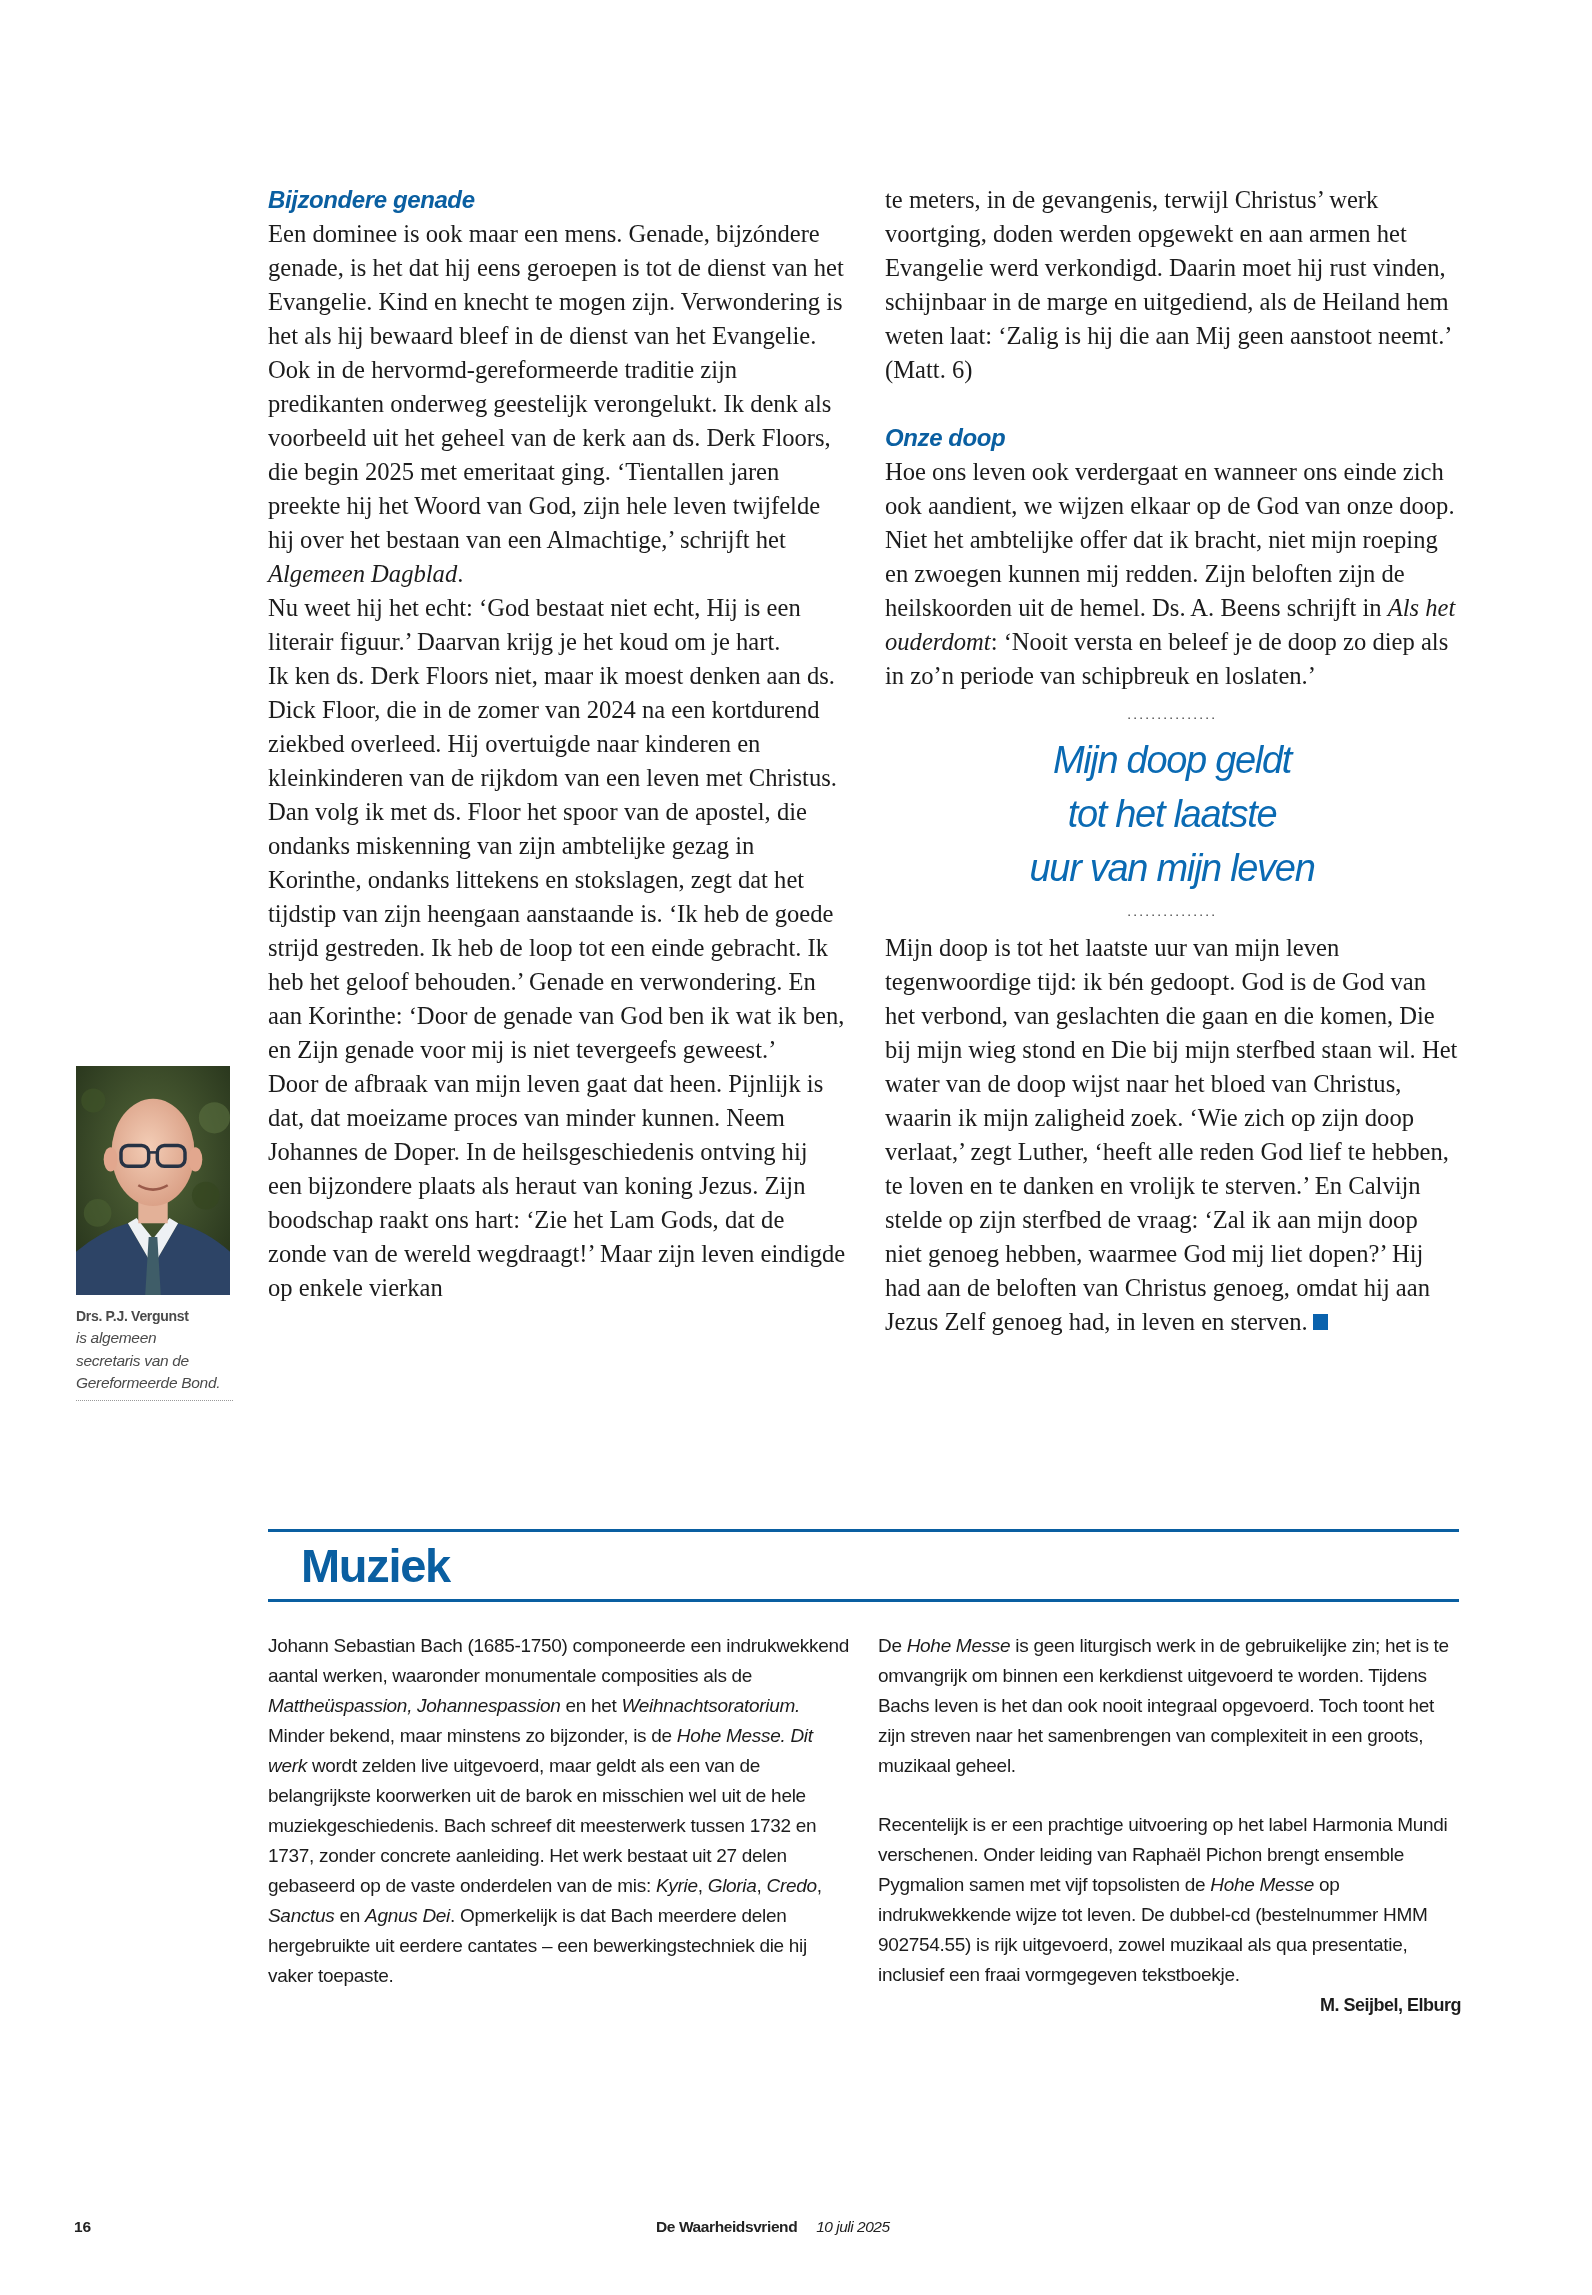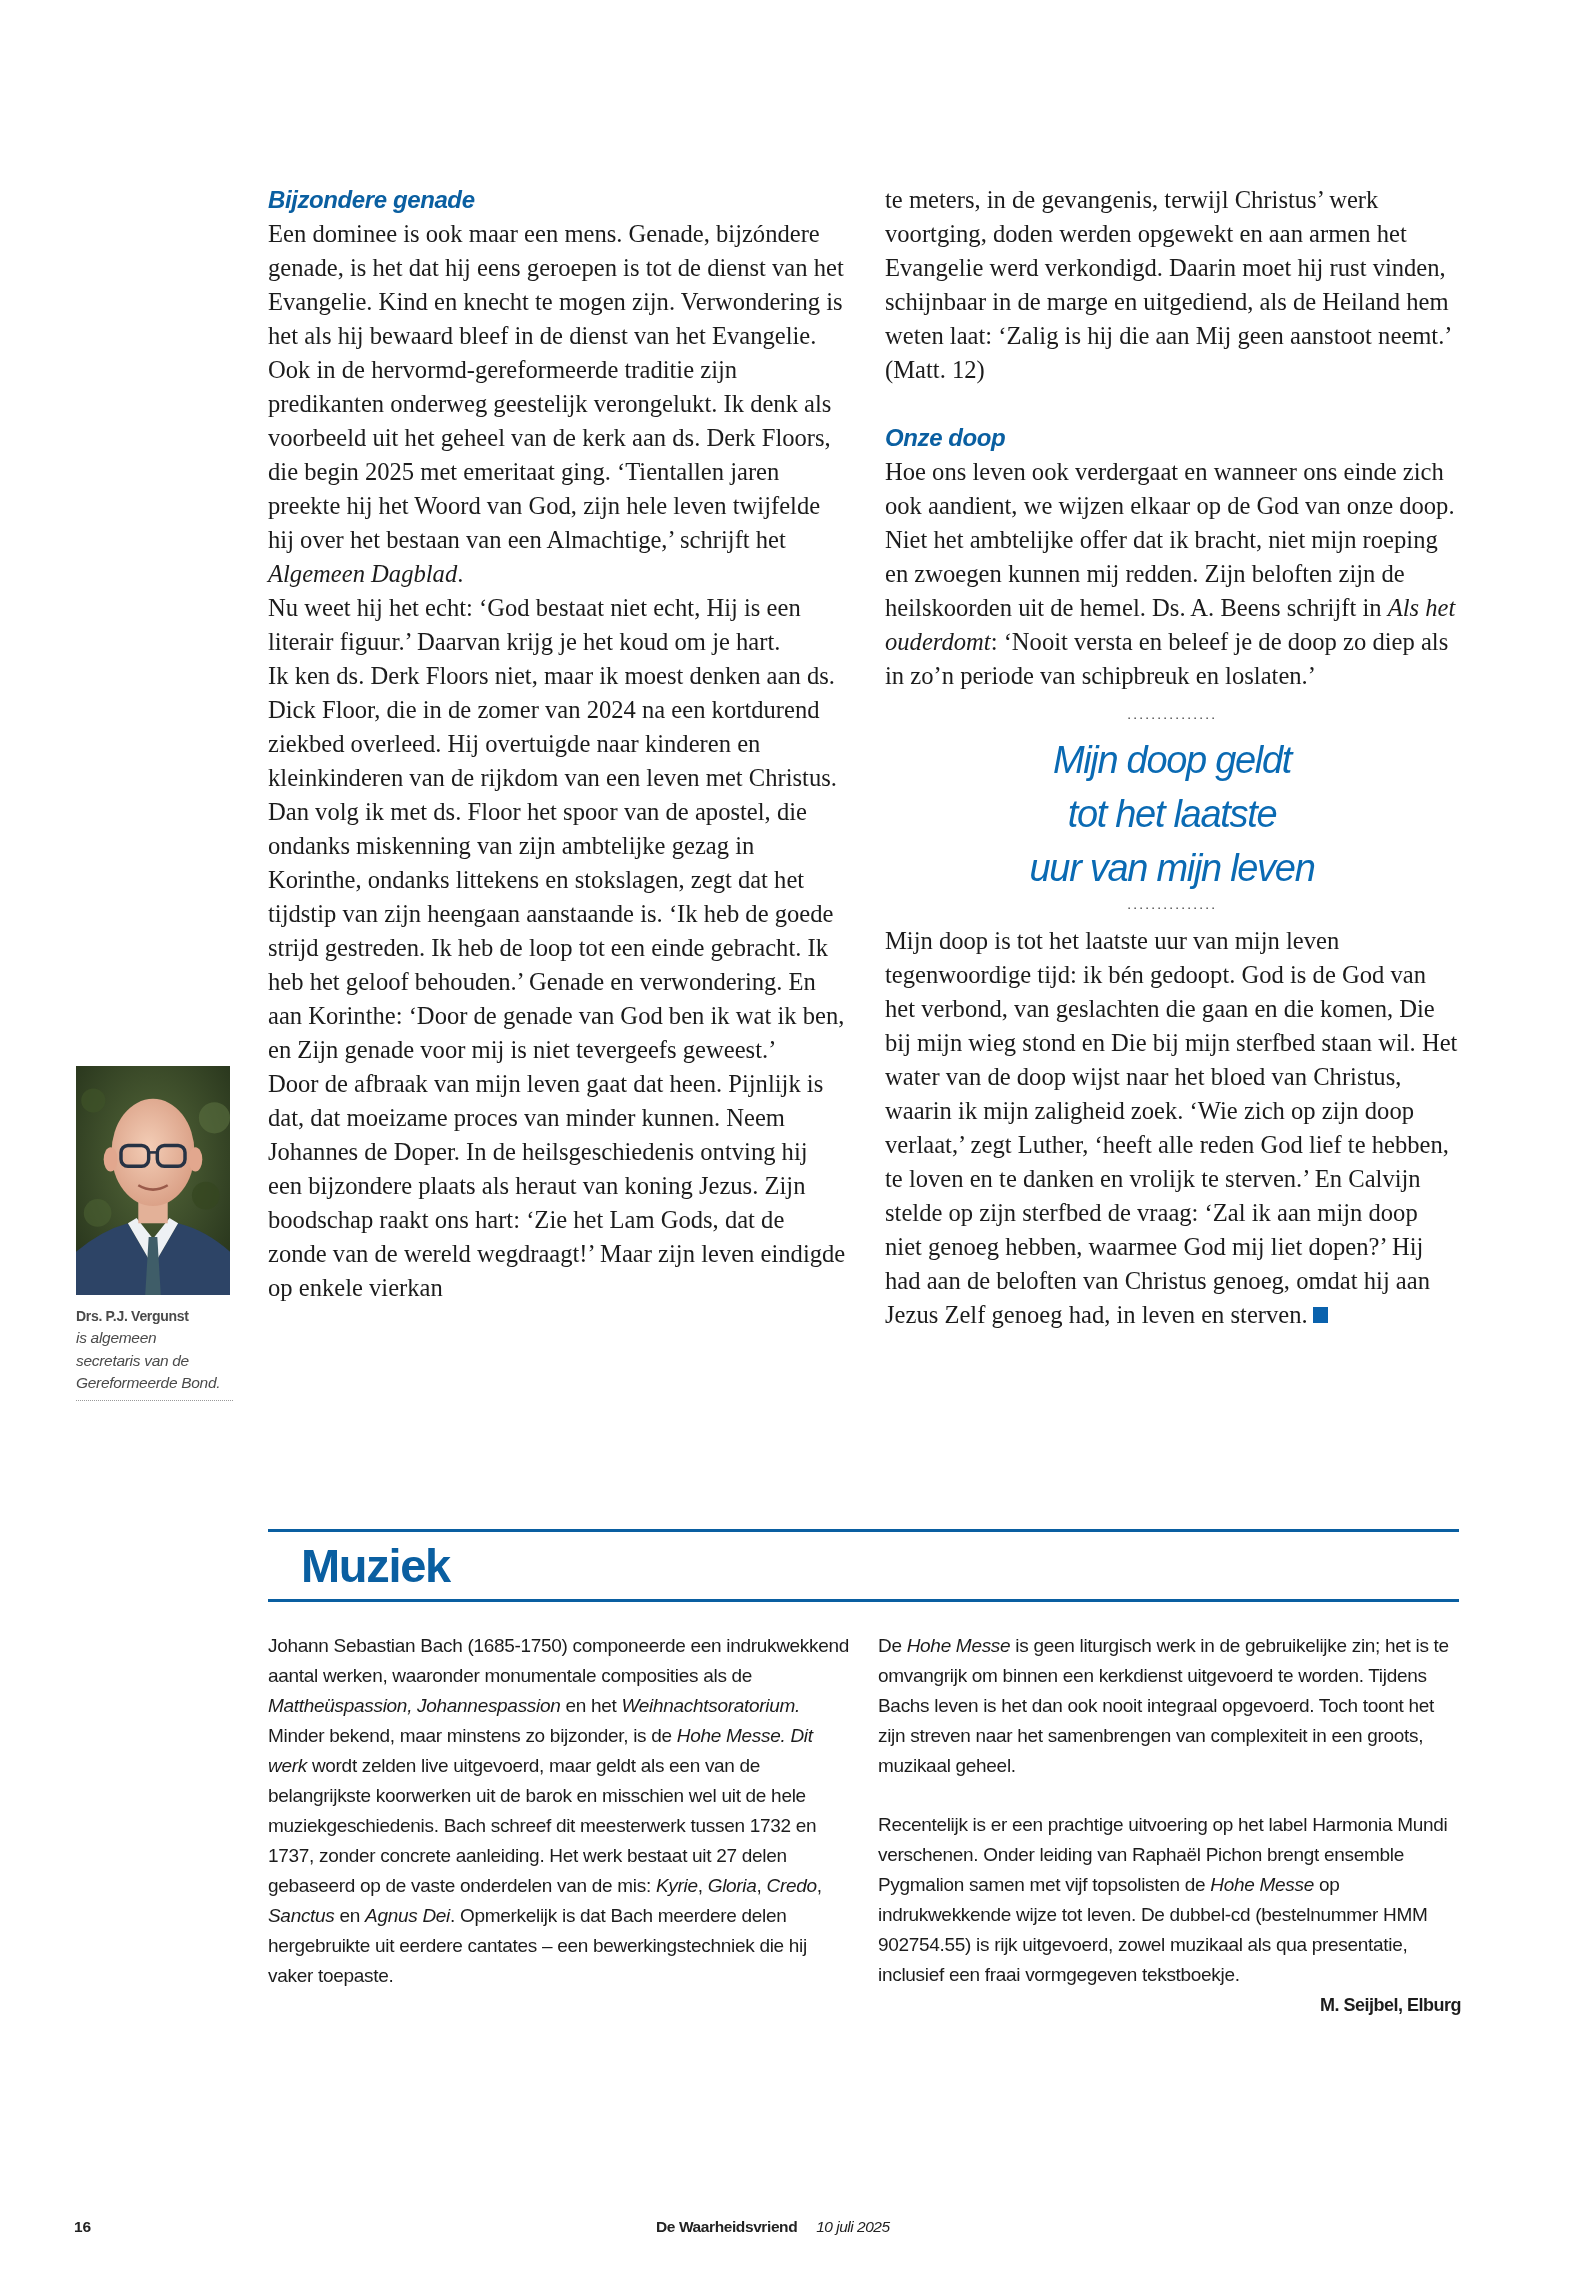--- a/index.html
+++ b/index.html
@@ -123,27 +123,27 @@
 
 <div id="col-left" class="abs serif-col">
   <div class="blue-head">Bijzondere genade</div>
   <p><span>Een dominee is ook maar een mens. Genade, bij­zóndere genade, is het dat hij eens geroepen is tot de dienst van het Evangelie. Kind en knecht te mogen zijn. Verwondering is het als hij bewaard bleef in de dienst van het Evangelie. Ook in de hervormd-gereformeerde traditie zijn predikanten onderweg geestelijk verongelukt. Ik denk als voor­beeld uit het geheel van de kerk aan ds. Derk Floors, die begin 2025 met emeritaat ging. ‘Tientallen jaren preekte hij het Woord van God, zijn hele leven twij­felde hij over het bestaan van een Almachtige,’ schrijft het </span><i>Algemeen Dagblad</i><span>.</span></p>
   <p>Nu weet hij het echt: ‘God bestaat niet echt, Hij is een literair figuur.’ Daarvan krijg je het koud om je hart.</p>
   <p>Ik ken ds. Derk Floors niet, maar ik moest denken aan ds. Dick Floor, die in de zomer van 2024 na een kortdurend ziekbed overleed. Hij overtuigde naar kinderen en kleinkinderen van de rijkdom van een leven met Christus. Dan volg ik met ds. Floor het spoor van de apostel, die ondanks miskenning van zijn ambtelijke gezag in Korinthe, ondanks littekens en stokslagen, zegt dat het tijdstip van zijn heen­gaan aanstaande is. ‘Ik heb de goede strijd gestre­den. Ik heb de loop tot een einde gebracht. Ik heb het geloof behouden.’ Genade en verwondering. En aan Korinthe: ‘Door de genade van God ben ik wat ik ben, en Zijn genade voor mij is niet tevergeefs geweest.’</p>
   <p>Door de afbraak van mijn leven gaat dat heen. Pijnlijk is dat, dat moeizame proces van minder kunnen. Neem Johannes de Doper. In de heilsge­schiedenis ontving hij een bijzondere plaats als her­aut van koning Jezus. Zijn boodschap raakt ons hart: ‘Zie het Lam Gods, dat de zonde van de wereld weg­draagt!’ Maar zijn leven eindigde op enkele vierkan­</p>
 </div>
 
 <div id="col-right" class="abs serif-col">
-  <p>te meters, in de gevangenis, terwijl Christus’ werk voortging, doden werden opgewekt en aan armen het Evangelie werd verkondigd. Daarin moet hij rust vinden, schijnbaar in de marge en uitgediend, als de Heiland hem weten laat: ‘Zalig is hij die aan Mij geen aanstoot neemt.’ (Matt. 12)</p>
+  <p>te meters, in de gevangenis, terwijl Christus’ werk voortging, doden werden opgewekt en aan armen het Evangelie werd verkondigd. Daarin moet hij rust vinden, schijnbaar in de marge en uitgediend, als de Heiland hem weten laat: ‘Zalig is hij die aan Mij geen aanstoot neemt.’ (Matt. 6)</p>
   <div class="gap"></div>
   <div class="blue-head">Onze doop</div>
   <p><span>Hoe ons leven ook verdergaat en wanneer ons einde zich ook aandient, we wijzen elkaar op de God van onze doop. Niet het ambtelijke offer dat ik bracht, niet mijn roeping en zwoegen kunnen mij redden. Zijn beloften zijn de heilskoorden uit de hemel. Ds. A. Beens schrijft in </span><i>Als het ouderdomt</i><span>: ‘Nooit versta en beleef je de doop zo diep als in zo’n periode van schipbreuk en loslaten.’</span></p>
   <div style="margin-top:12px; margin-bottom:12px;">
     <div class="dots">...............</div>
-    <div class="pull-quote" style="margin-top:10.4px; ">
+    <div class="pull-quote" style="margin-top:10.4px; margin-bottom:7px;">
       <div>Mijn doop geldt</div>
       <div>tot het laatste</div>
       <div>uur van mijn leven</div>
     </div>
     <div class="dots">...............</div>
   </div>
   <p><span>Mijn doop is tot het laatste uur van mijn leven tegenwoordige tijd: ik bén gedoopt. God is de God van het verbond, van geslachten die gaan en die komen, Die bij mijn wieg stond en Die bij mijn sterf­bed staan wil. Het water van de doop wijst naar het bloed van Christus, waarin ik mijn zaligheid zoek. ‘Wie zich op zijn doop verlaat,’ zegt Luther, ‘heeft alle reden God lief te hebben, te loven en te danken en vrolijk te sterven.’ En Calvijn stelde op zijn sterf­bed de vraag: ‘Zal ik aan mijn doop niet genoeg heb­ben, waarmee God mij liet dopen?’ Hij had aan de beloften van Christus genoeg, omdat hij aan Jezus Zelf genoeg had, in leven en sterven.</span><span class="end-square"></span></p>
 </div>
 
 <div id="author-photo" class="abs">

